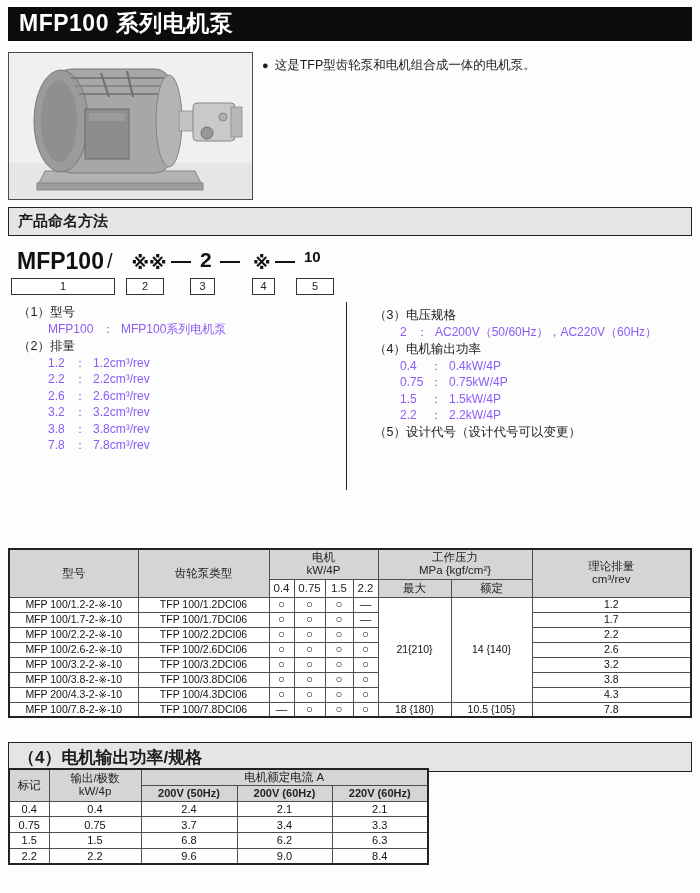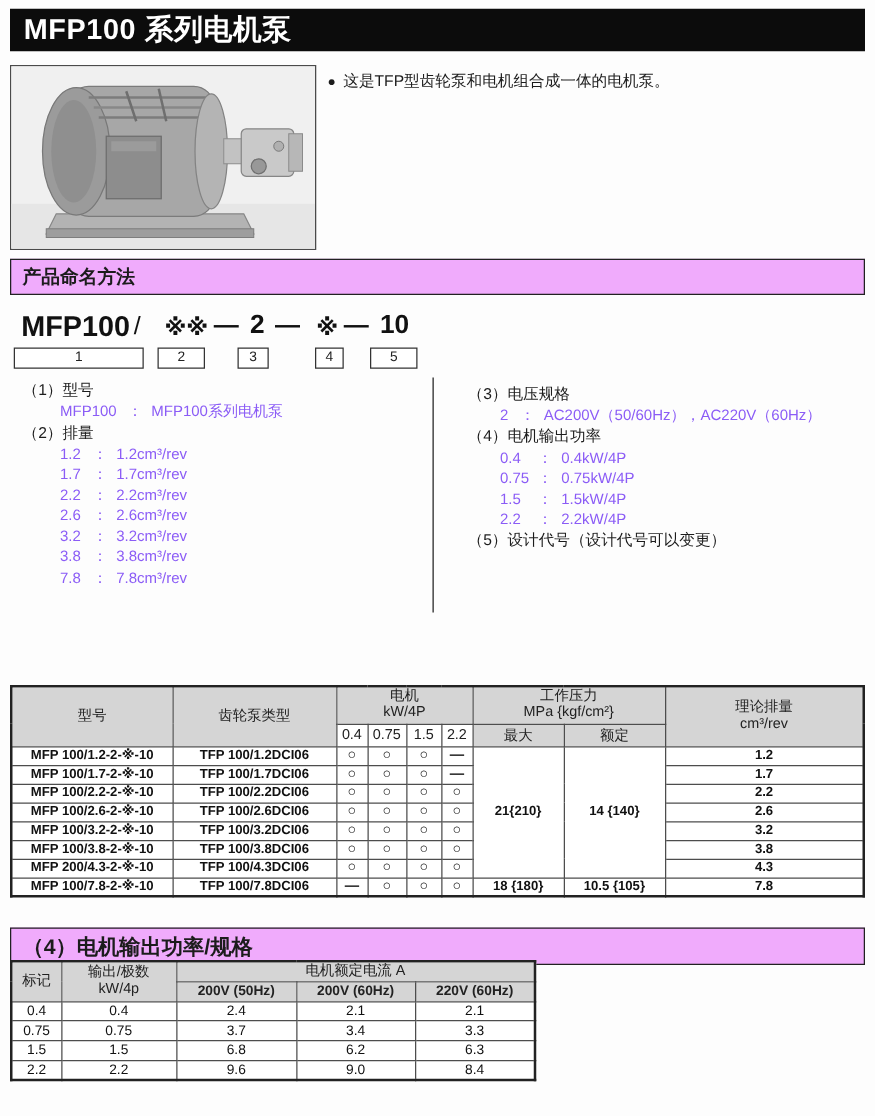--- a/index.html
+++ b/index.html
@@ -23,39 +23,39 @@
     border:1px solid #4a4a4a; background:#f0f0f0;
   }
   .photo-frame svg { display:block; width:100%; height:100%; }
 
   .intro { position:absolute; left:262px; top:57px; font-size:12.5px; }
   .intro .dot { margin-right:6px; font-size:11px; }
 
   
   .sec {
     position:absolute; left:8px; width:684px; border:1.5px solid #222;
-    background:#f0abfc; font-weight:bold; display:flex; align-items:center;
+    background:#e5e5e5; font-weight:bold; display:flex; align-items:center;
     padding-left:9px;
   }
   #sec-naming { top:207px; height:29px; font-size:15px; }
   #sec-tech   { top:502px; height:28px; font-size:15px; }
   #sec-output { top:742px; height:30px; font-size:17px; }
 
   
   .code-area { position:absolute; top:248px; left:8px; width:420px; height:52px; }
   .code-area .c { position:absolute; top:0; font-weight:bold; color:#111; }
   .cd-part1 { left:9px;  font-size:23px; }
   .cd-slash { left:99px; font-size:20px; top:2px !important; font-weight:normal !important; }
   .cd-part2 { left:119px; width:44px; text-align:center; font-size:18px; top:4px !important; }
   .cd-dash1 { left:163px; font-size:20px; top:1px !important; }
   .cd-part3 { left:192px; font-size:21px; }
   .cd-dash2 { left:212px; font-size:20px; top:1px !important; }
   .cd-part4 { left:245px; font-size:18px; top:4px !important; }
   .cd-dash3 { left:267px; font-size:20px; top:1px !important; }
-  .cd-part5 { left:296px; font-size:21px; }
+  .cd-part5 { left:296px; font-size:15px; }
   .code-box {
     position:absolute; top:30px; height:17px; border:1px solid #333;
     font-size:11px; text-align:center; line-height:15px; background:#fff; color:#222;
   }
   .bx1 { left:3px;   width:104px; }
   .bx2 { left:118px; width:38px; }
   .bx3 { left:182px; width:25px; }
   .bx4 { left:244px; width:23px; }
   .bx5 { left:288px; width:38px; }
 
@@ -73,21 +73,21 @@
 
   
   table { border-collapse:collapse; table-layout:fixed; background:#fff; }
   .tech-table { position:absolute; top:548px; left:8px; width:682px; border:2px solid #222; }
   .out-table  { position:absolute; top:768px; left:8px; width:419px; border:2px solid #222; }
   th, td { border:1px solid #4d4d4d; text-align:center; vertical-align:middle; overflow:hidden; }
   th { background:#d5d5d5; font-weight:normal; font-size:11.5px; color:#222; }
   th.white { background:#ffffff; }
   .tech-table thead tr:first-child th { height:30px; line-height:13px; }
   .tech-table thead tr:last-child  th { height:18px; }
-  .tech-table td { height:15px; font-size:10.5px; line-height:11px; color:#111;font-weight:bold; }
+  .tech-table td { height:15px; font-size:10.5px; line-height:11px; color:#111; }
   .tech-table td.mark { font-size:11.5px; }
   .out-table thead tr:first-child th { height:16px; line-height:13px; }
   .out-table thead tr:last-child  th { height:16px; font-size:11px;font-weight:bold; }
   .out-table td { height:15.8px; font-size:11px; color:#111; }
   .two-line div { line-height:13px; }
 </style>
 </head>
 <body>
 
 <div class="page">
@@ -159,21 +159,20 @@
       <div class="ex-h">
         <span>（1）</span><span>型号</span>
       </div>
       <div class="ex-line">
         <span class="k" style="min-width:52px">MFP100</span><span class="sep">：</span><span>MFP100系列电机泵</span>
       </div>
       <div class="ex-h">
         <span>（2）</span><span>排量</span>
       </div>
       <div class="ex-line"><span class="k">1.2</span><span class="sep">：</span><span>1.2cm³/rev</span></div>
-      <div class="ex-line"><span class="k">1.7</span><span class="sep">：</span><span>1.7cm³/rev</span></div>
       <div class="ex-line"><span class="k">2.2</span><span class="sep">：</span><span>2.2cm³/rev</span></div>
       <div class="ex-line"><span class="k">2.6</span><span class="sep">：</span><span>2.6cm³/rev</span></div>
       <div class="ex-line"><span class="k">3.2</span><span class="sep">：</span><span>3.2cm³/rev</span></div>
       <div class="ex-line"><span class="k">3.8</span><span class="sep">：</span><span>3.8cm³/rev</span></div>
       <div class="ex-line"><span class="k">7.8</span><span class="sep">：</span><span>7.8cm³/rev</span></div>
     </div>
     <div class="ex-right">
       <div class="ex-h">
         <span>（3）</span><span>电压规格</span>
       </div>

